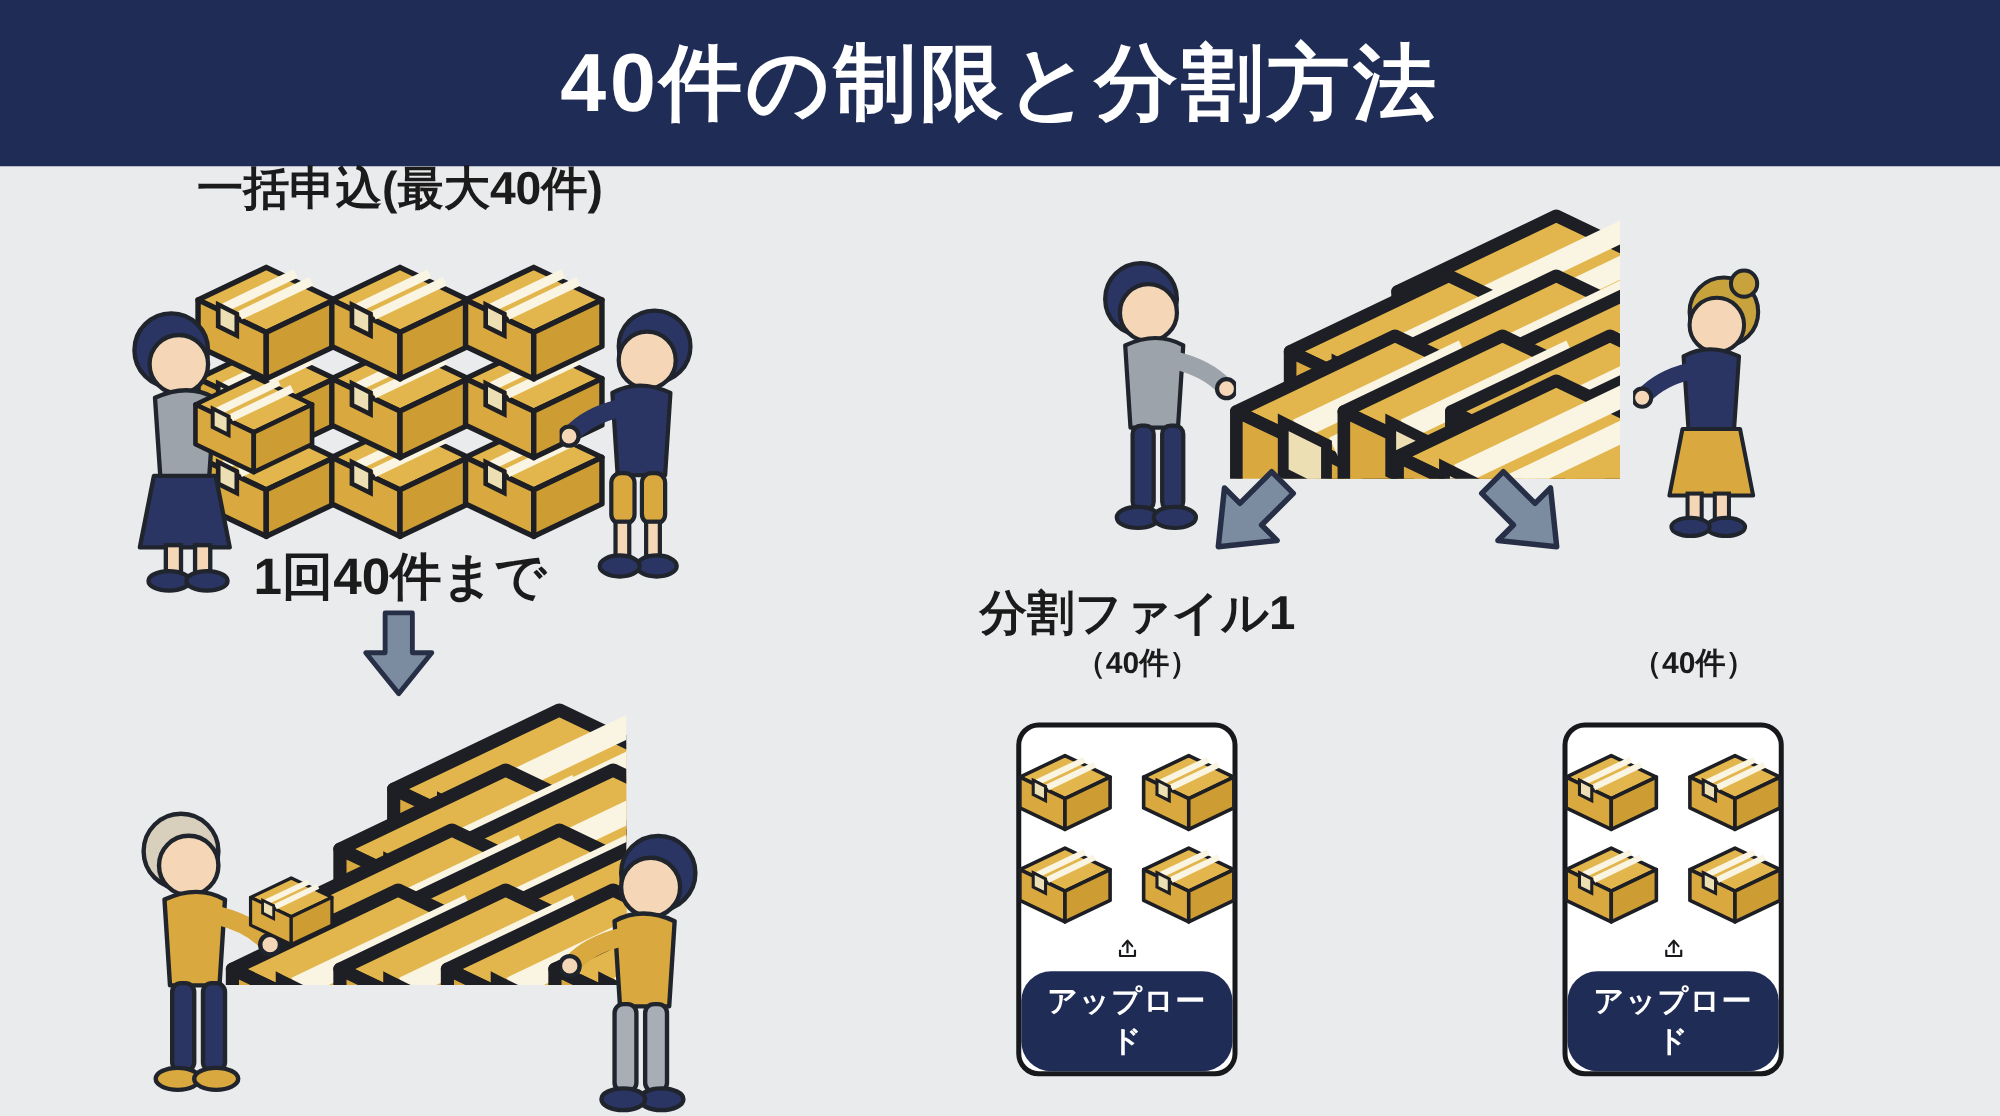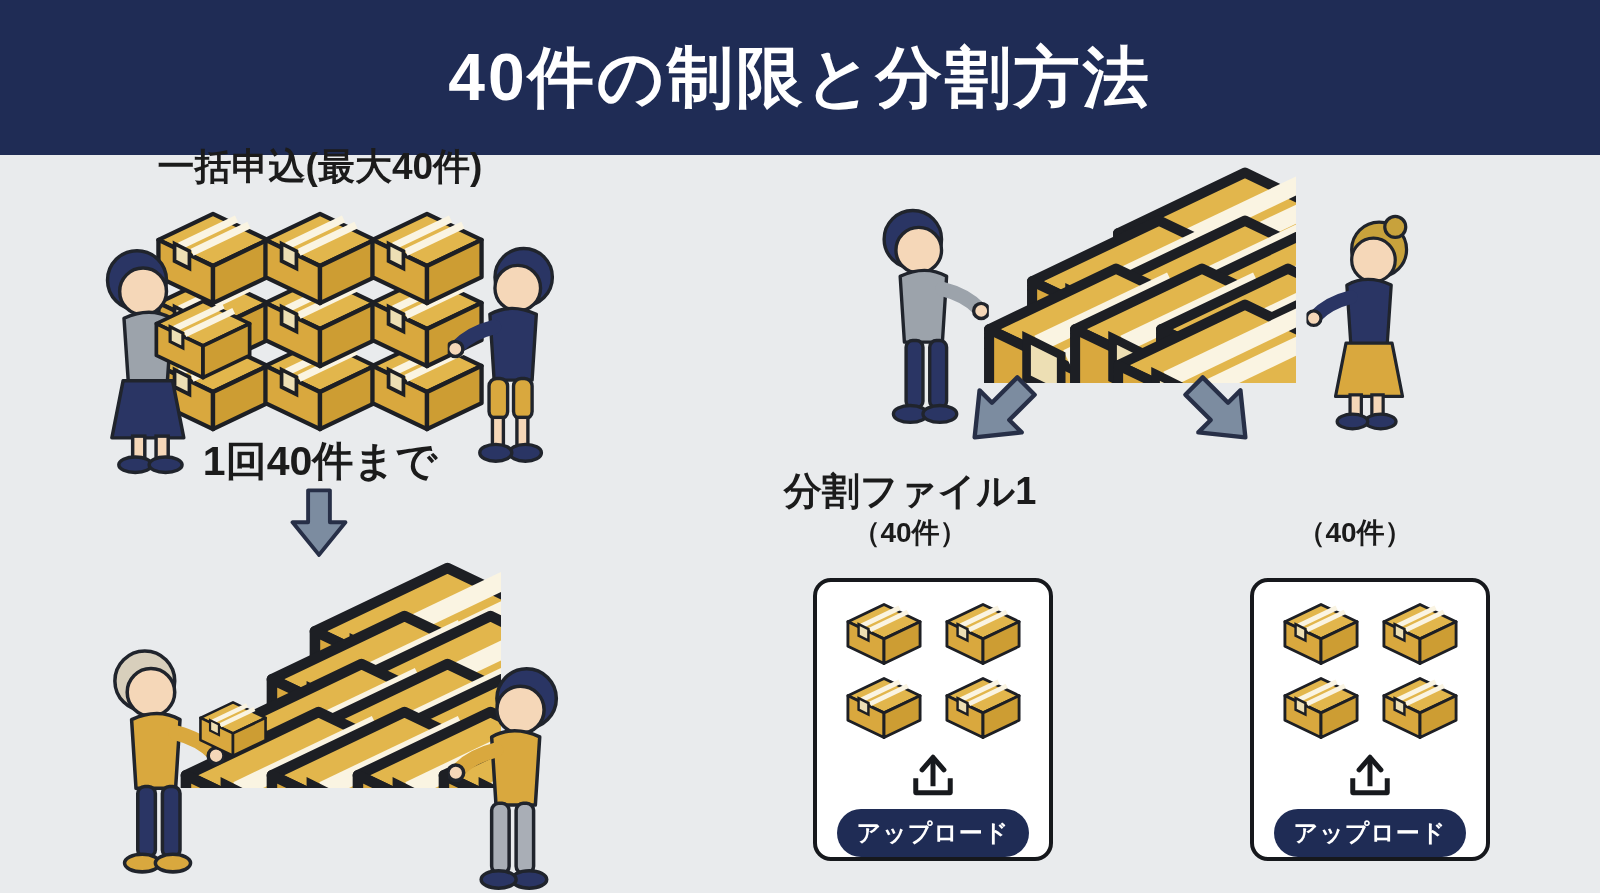--- a/index.html
+++ b/index.html
@@ -4,38 +4,38 @@
 <style>
   html,body{margin:0;padding:0;background:#caccce;}
   #stage{
     position:relative;width:1600px;height:893px;overflow:hidden;
     background:#E9EBED;
     font-family:"Liberation Sans","DejaVu Sans",sans-serif;
     color:#1B1B1B;
   }
   .abs{position:absolute;}
   #header{
-    left:0;top:0;width:1600px;height:155px;background:#1F2C55;
+    left:0;top:0;width:1600px;height:133px;background:#1F2C55;
     display:flex;align-items:center;justify-content:center;
   }
   #header h1{
     margin:0;color:#FFFFFF;font-size:66px;font-weight:800;letter-spacing:3px;
   }
   .label{font-weight:800;text-align:center;line-height:1.15;}
-  .lbl-bulk {left:60px;  top:146px; width:520px; font-size:37px;}
+  .lbl-bulk {left:60px;  top:130px; width:520px; font-size:37px;}
   .lbl-limit{left:60px;  top:438px; width:520px; font-size:41px;}
   .lbl-range{left:60px;  top:786px; width:520px; font-size:47px;}
   .lbl-file {font-size:38px;}
-  .lbl-cnt  {font-size:28px;}
+  .lbl-cnt  {font-size:24px;}
   .f1-name{left:755px; top:470px;width:310px;}
   .f1-cnt {left:755px; top:517px;width:310px;}
   .f2-name{left:1200px;top:470px;width:310px;}
   .f2-cnt {left:1200px;top:517px;width:310px;}
   .card{
-    width:240px;height:283px;background:#FFFFFF;border:4px solid #16181C;
+    width:177px;height:283px;background:#FFFFFF;border:4px solid #16181C;
     border-radius:18px;box-sizing:border-box;
     display:flex;flex-direction:column;align-items:center;padding-top:20px;
   }
   .card-boxes{display:grid;grid-template-columns:82px 82px;grid-column-gap:17px;grid-row-gap:10px;}
   .upload-pill{
     margin-top:10px;background:#1F2C55;color:#fff;font-weight:800;font-size:24px;
     padding:8px 20px;border-radius:24px;border:none;letter-spacing:1px;
     font-family:"Liberation Sans","DejaVu Sans",sans-serif;cursor:pointer;
   }
   .rot45 {transform:rotate(45deg);}

